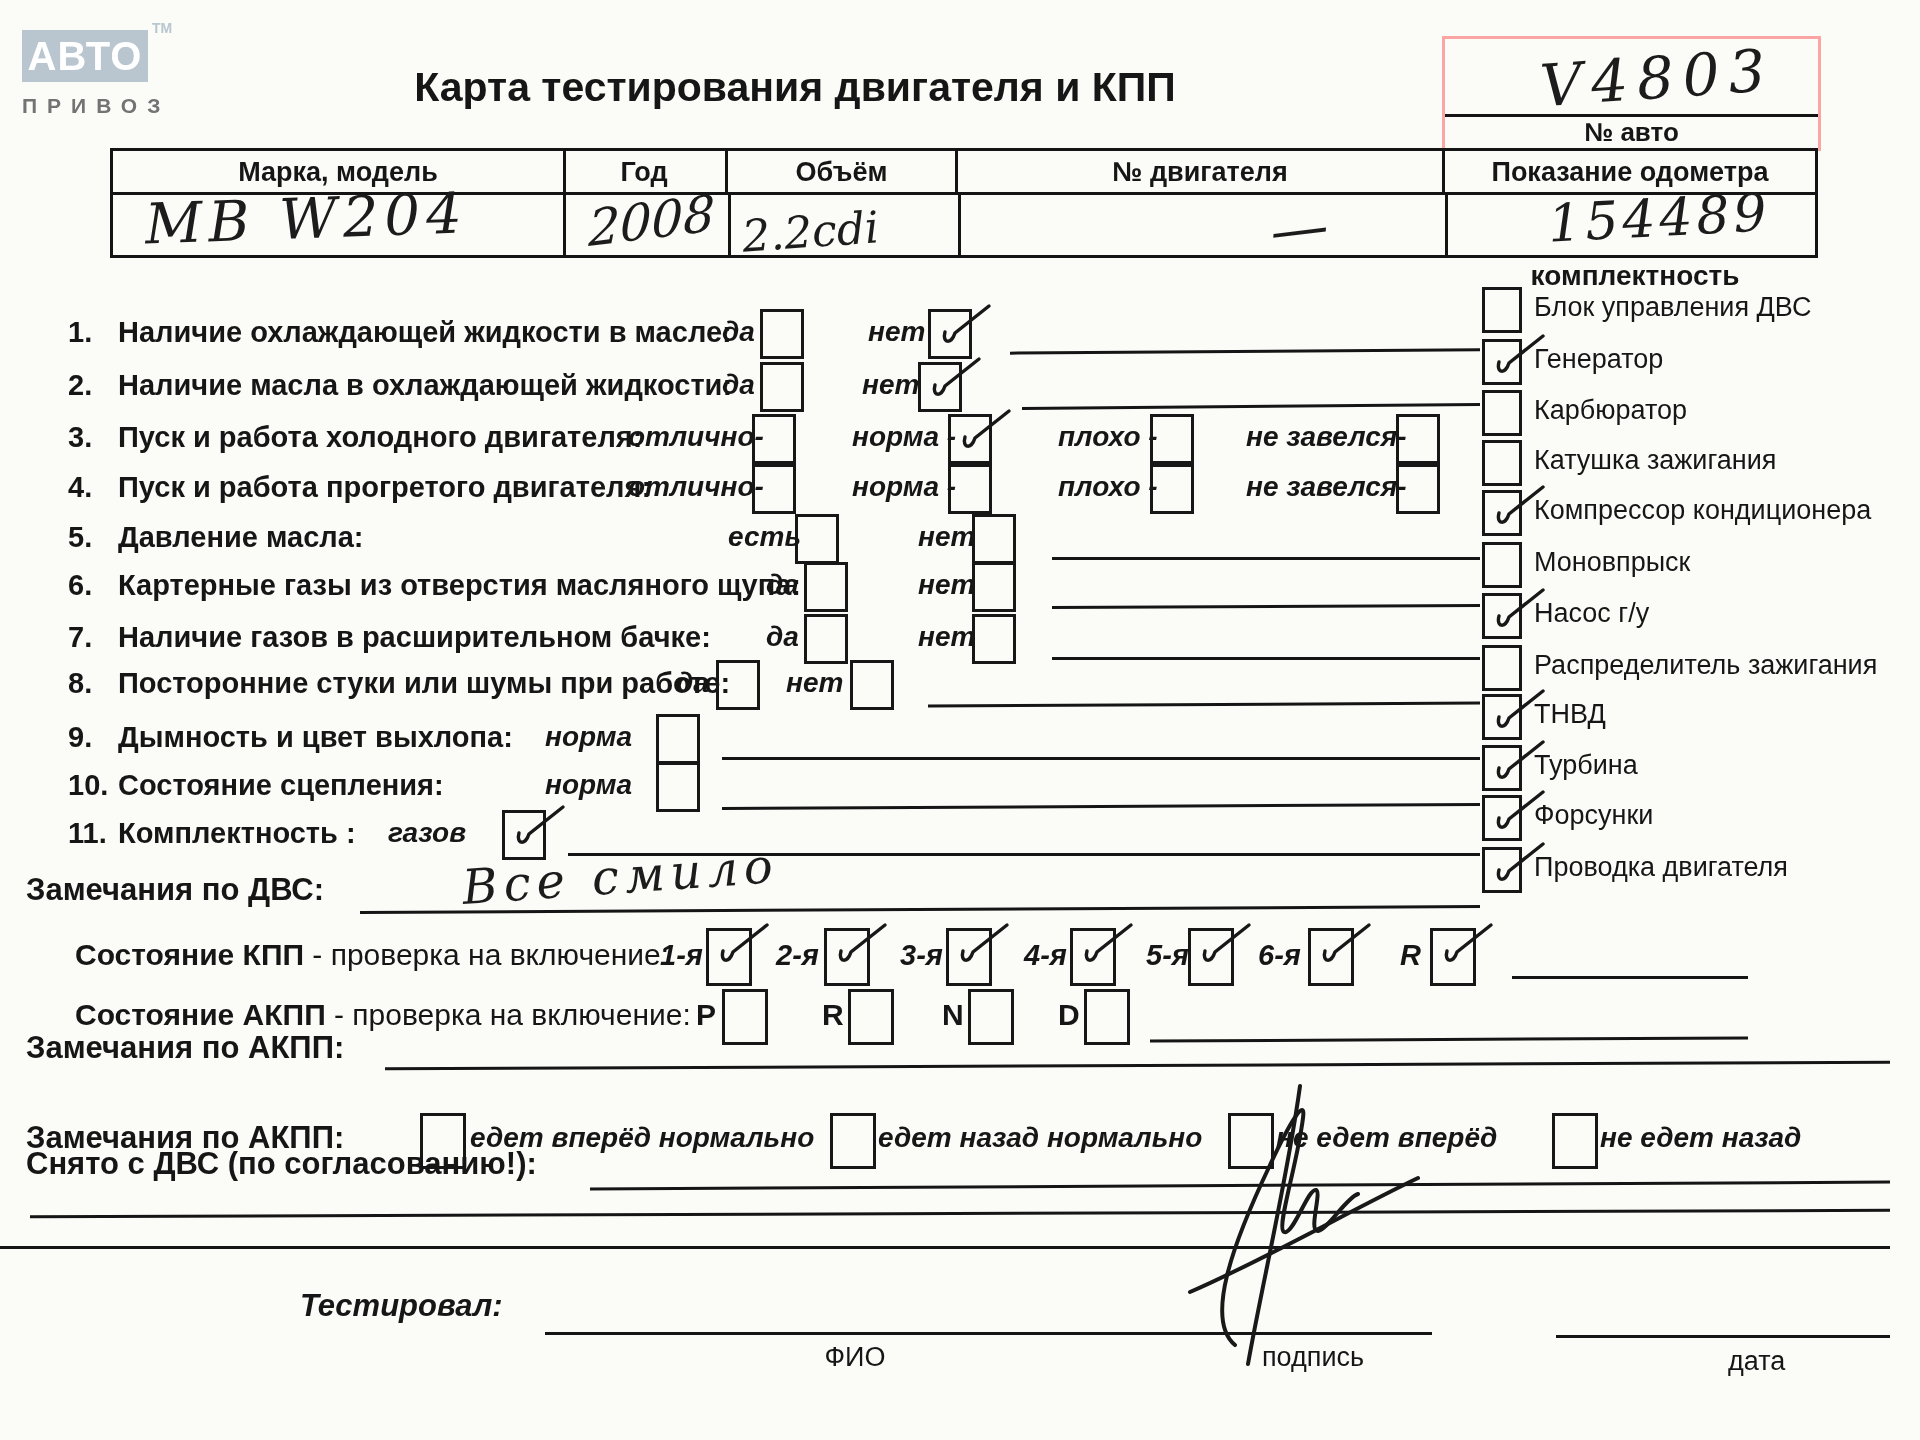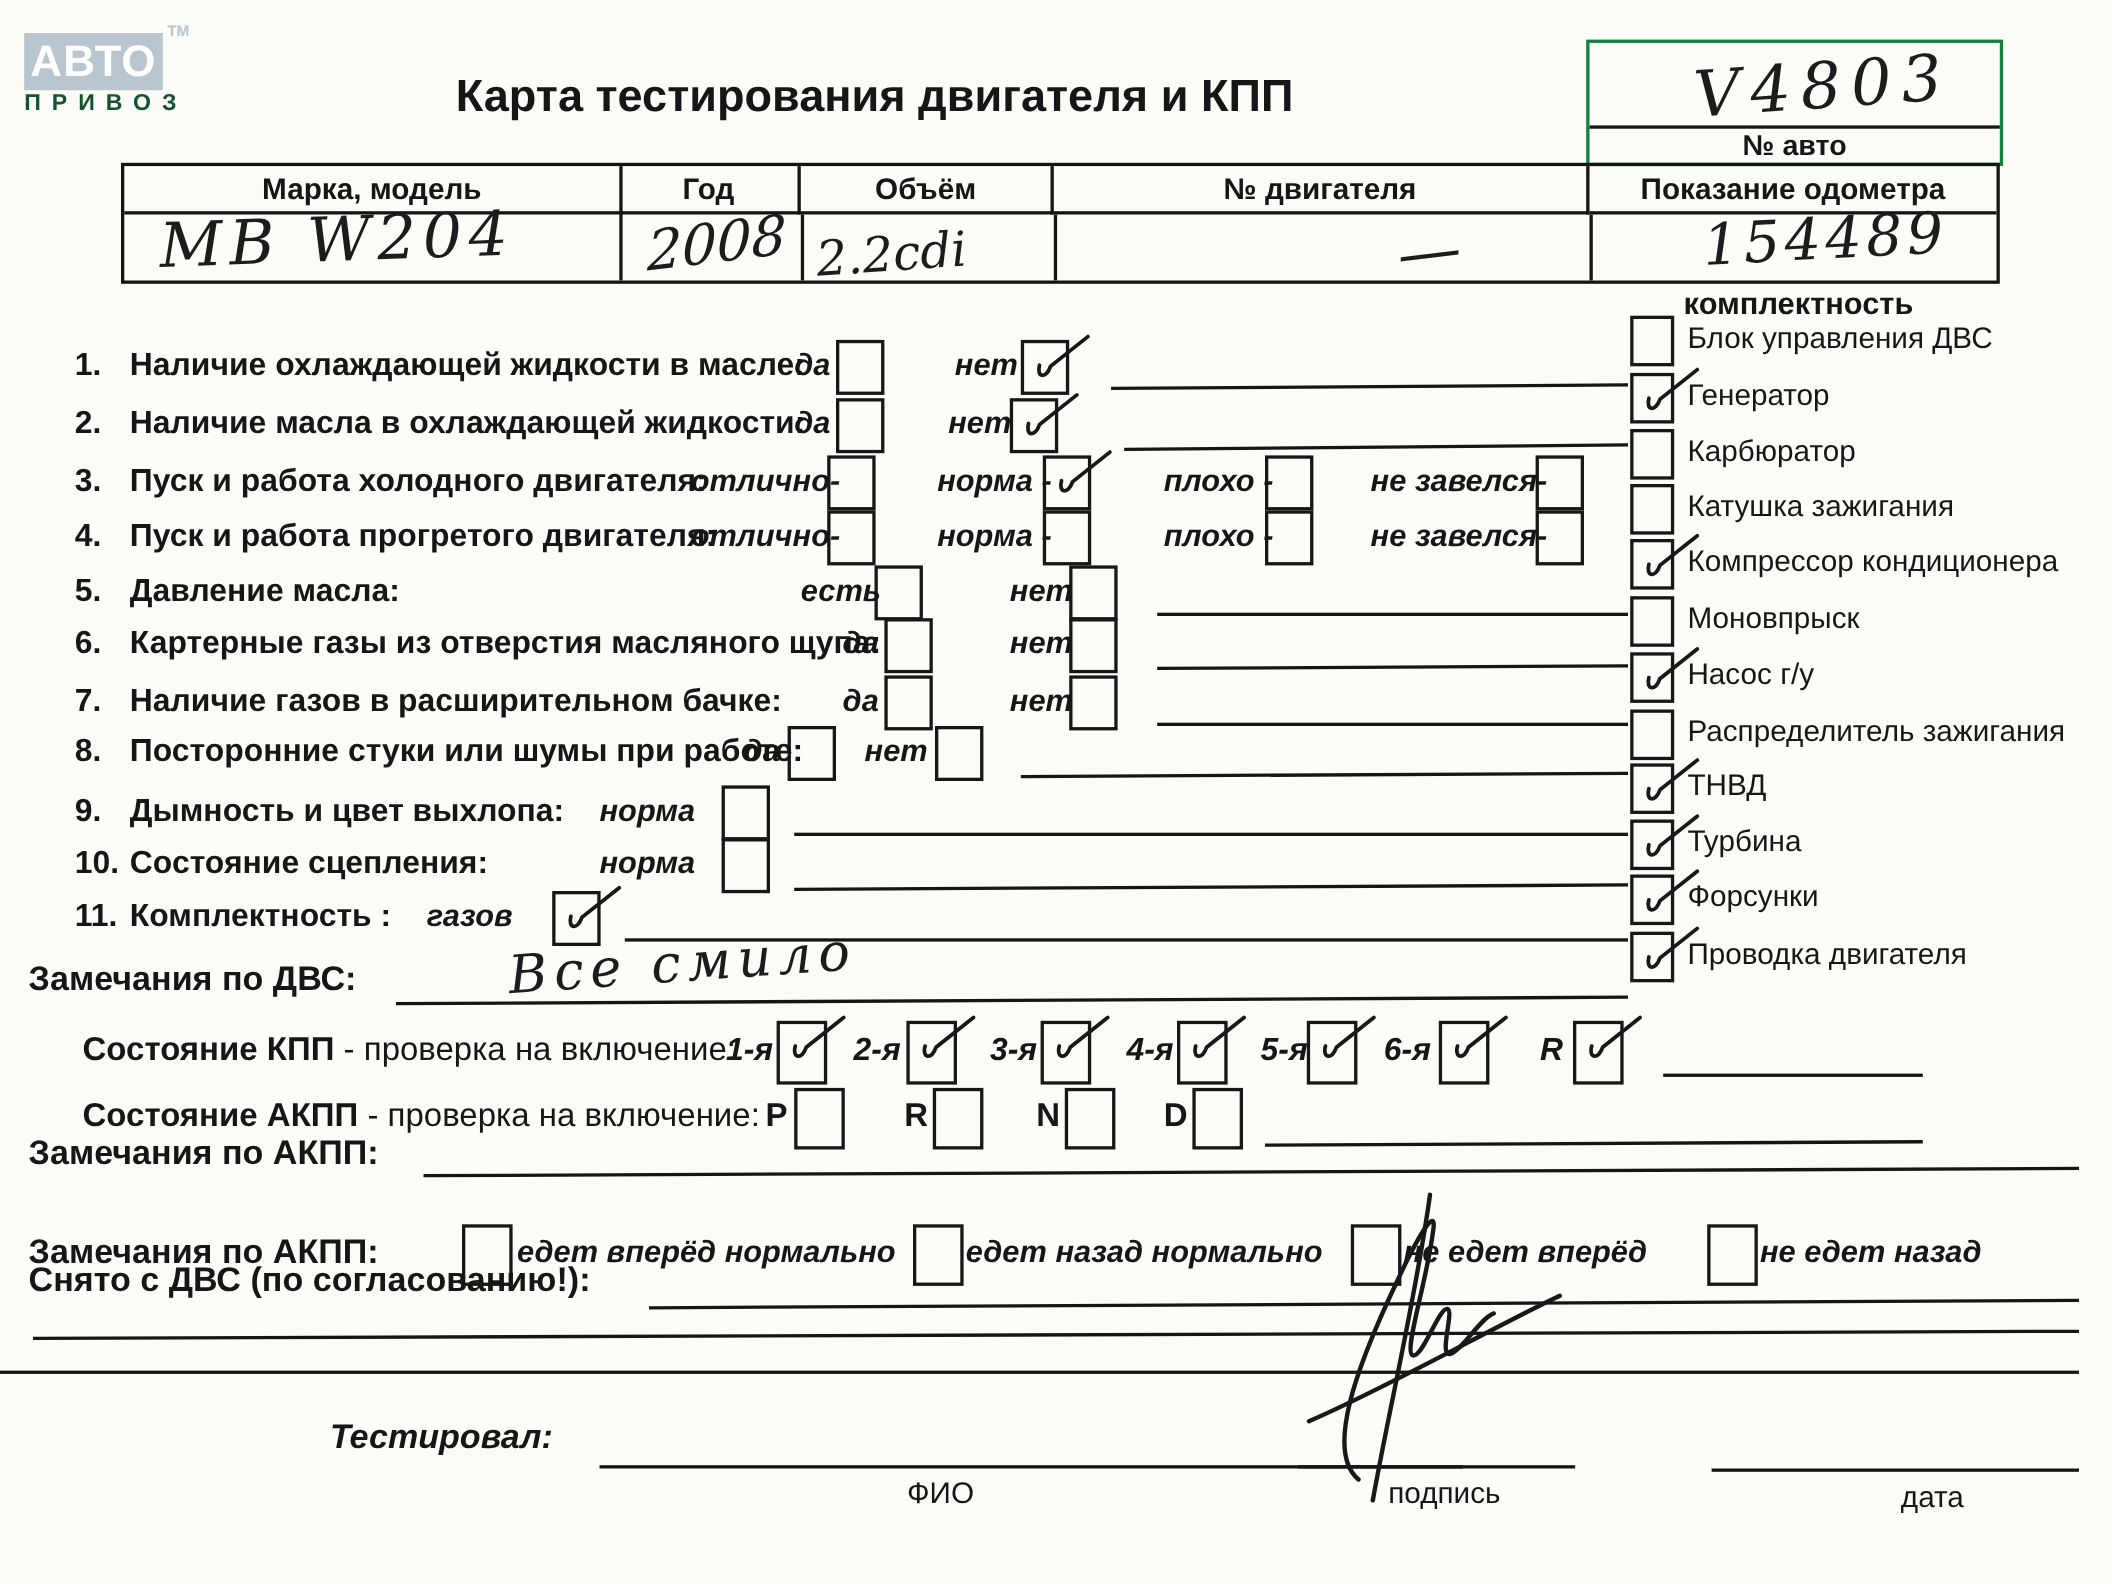--- a/index.html
+++ b/index.html
@@ -2,26 +2,26 @@
 <html><head>
 <meta charset="utf-8">
 <style>
   html,body{margin:0;padding:0;background:#e8e8e6;}
   .page{position:relative;width:1920px;height:1440px;background:#fbfbf8;
         font-family:"Liberation Sans",sans-serif;color:#161616;overflow:hidden;}
   
   .logo-box{position:absolute;left:22px;top:30px;width:126px;height:52px;background:#b9c6cf;
             color:#ffffff;font-weight:bold;font-size:40px;text-align:center;line-height:52px;letter-spacing:1px;}
   .logo-tm{position:absolute;left:152px;top:20px;font-size:14px;color:#b9c6cf;font-weight:bold;}
-  .logo-sub{position:absolute;left:22px;top:82px;font-size:21px;font-weight:bold;color:#14532d;letter-spacing:10px;}
+  .logo-sub{position:absolute;left:22px;top:94px;font-size:21px;font-weight:bold;color:#737373;letter-spacing:10px;}
   
   .title{position:absolute;left:380px;top:64px;width:830px;text-align:center;
          font-weight:bold;font-size:41px;white-space:nowrap;}
   
-  .carbox{position:absolute;left:1442px;top:36px;width:373px;height:109px;border:3px solid #15803d;}
+  .carbox{position:absolute;left:1442px;top:36px;width:373px;height:109px;border:3px solid #fca5a5;}
   .carbox .strip{position:absolute;left:0;right:0;bottom:0;height:31px;border-top:3px solid #141414;
                  text-align:center;font-weight:bold;font-size:26px;line-height:31px;}
   
   .itable{position:absolute;left:110px;top:148px;width:1702px;height:104px;border:3px solid #141414;}
   .hcell{position:absolute;top:0;height:41px;border-bottom:3px solid #141414;border-right:3px solid #141414;
          text-align:center;font-weight:bold;font-size:27px;line-height:42px;white-space:nowrap;}
   .vsep{position:absolute;top:44px;bottom:0;width:0;border-right:3px solid #141414;}
   
   .hw{position:absolute;font-family:"DejaVu Serif",serif;font-style:italic;color:#1c1c1c;white-space:nowrap;}
   

